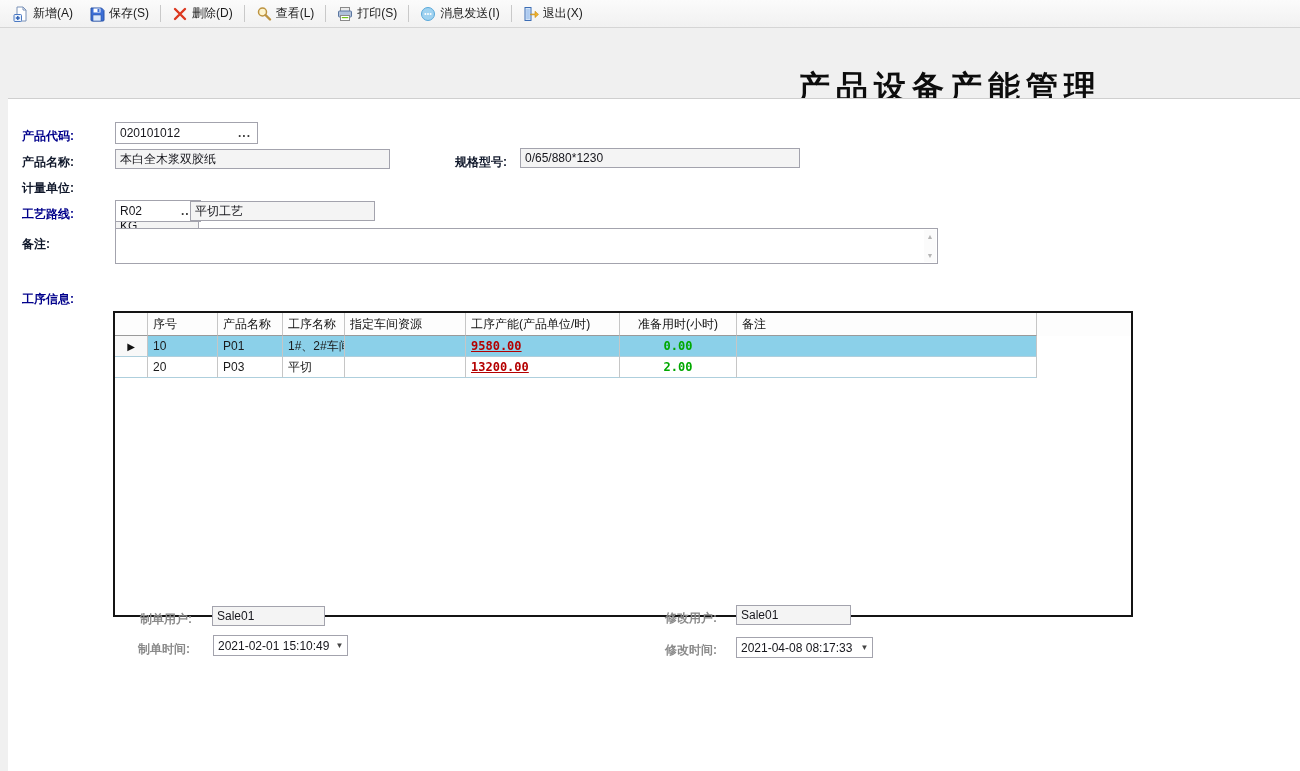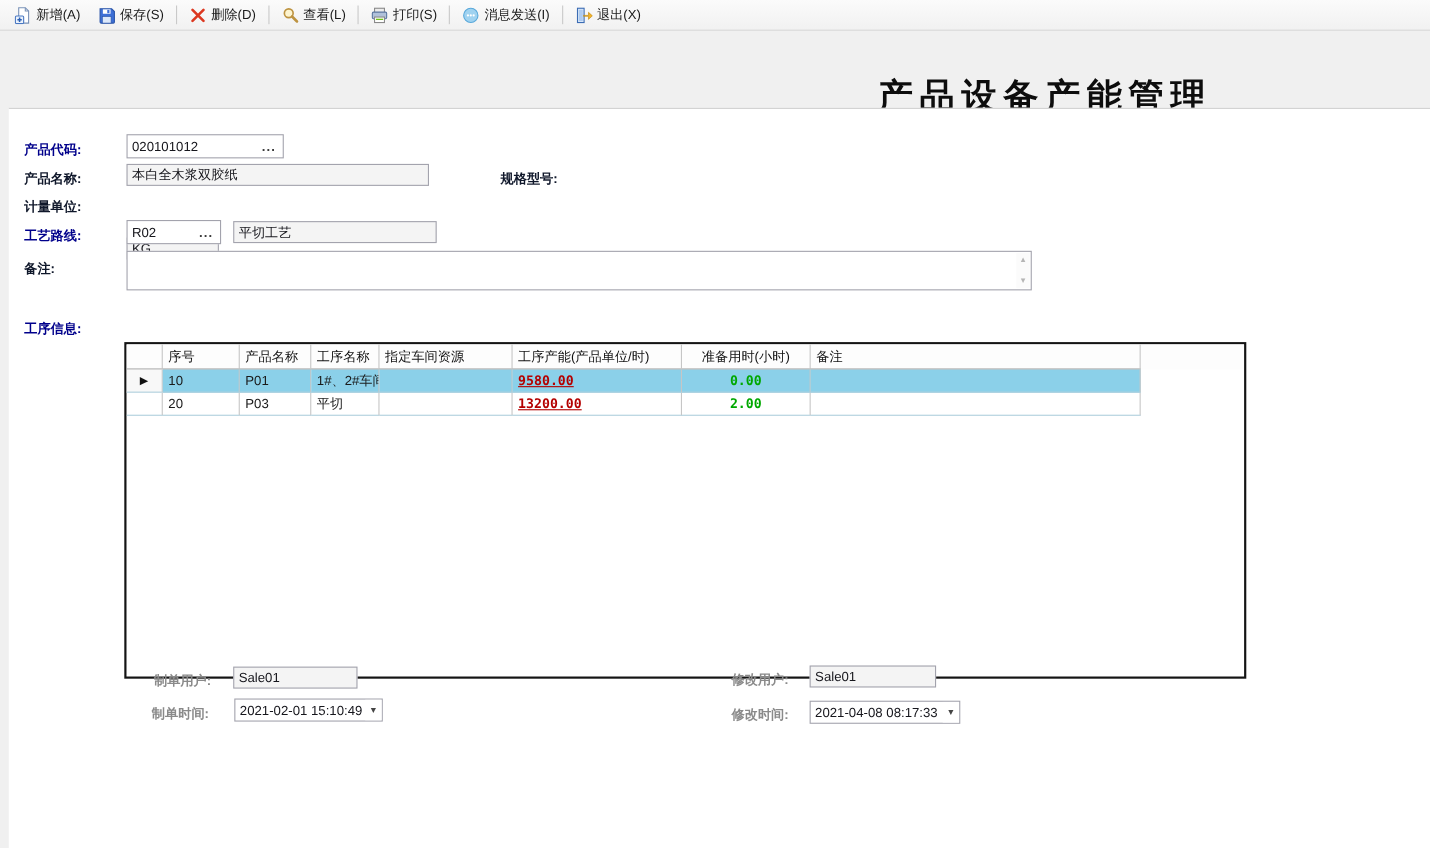--- a/index.html
+++ b/index.html
@@ -193,32 +193,35 @@
     <span>020101012</span>
     <span class="lookup-btn">...</span>
   </div>
 
   <div class="lbl lbl-black" style="left:14px; top:55px;">产品名称:</div>
   <div class="field ro" style="left:107px; top:50px; width:275px; height:20px;">
     <span>本白全木浆双胶纸</span>
   </div>
 
   <div class="lbl lbl-black" style="left:447px; top:55px;">规格型号:</div>
+  <div class="field ro" style="left:512px; top:49px; width:280px; height:20px;">
+    <span>0/65/880*1230</span>
+  </div>
 
   <div class="lbl lbl-black" style="left:14px; top:81px;">计量单位:</div>
   <div class="field ro" style="left:107px; top:76px; width:84px; height:20px;margin-top:41px;">
     <span>KG</span>
   </div>
 
   <div class="lbl lbl-navy" style="left:14px; top:107px;">工艺路线:</div>
   <div class="field" style="left:107px; top:101px; width:86px; height:22px;">
     <span>R02</span>
     <span class="lookup-btn">...</span>
   </div>
-  <div class="field ro" style="left:204px; top:102px; width:185px; height:20px;">
+  <div class="field ro" style="left:182px; top:102px; width:185px; height:20px;">
     <span>平切工艺</span>
   </div>
 
   <div class="lbl lbl-black" style="left:14px; top:137px;">备注:</div>
   <div class="remark-box" style="left:107px; top:129px; width:823px; height:36px;">
     <span></span>
     <div class="spinner">
       <span>▲</span>
       <span>▼</span>
     </div>

